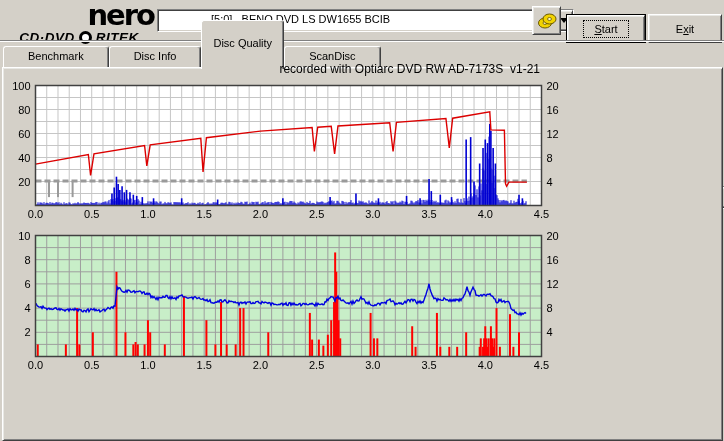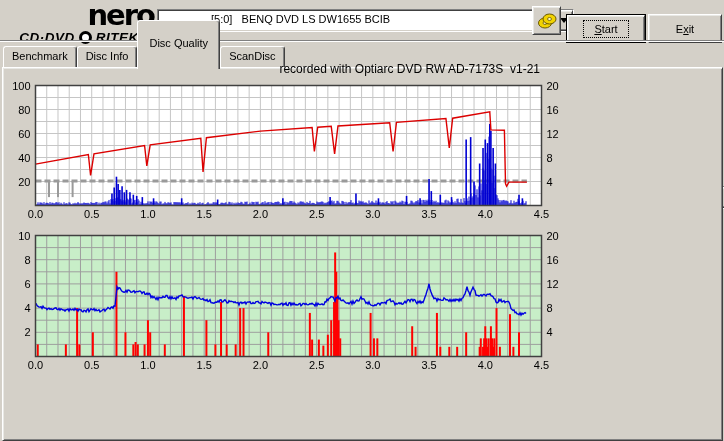--- a/index.html
+++ b/index.html
@@ -28,21 +28,21 @@
   .combo{display:flex;align-items:stretch;padding-left:48px;}
   .combo .txt{flex:1;line-height:18px;padding-left:5px;overflow:hidden;}
   .combo .arrowbtn{width:17px;display:flex;align-items:center;justify-content:center;}
   .tri-down{width:0;height:0;border:4px solid transparent;border-top:5px solid #000;margin-top:4px;}
   .btn{display:flex;align-items:center;justify-content:center;font-size:11px;cursor:default;}
   .btn u{text-decoration:underline;}
   .default-outer{border:1px solid #000;background:#d4d0c8;padding:0;}
   .focusrect{border:1px dotted #000;padding:2px 10px;}
   
   #tabstrip{left:3px;top:46px;height:22px;display:flex;align-items:flex-end;z-index:5;}
-  .tab{height:20px;line-height:19px;padding:0 8px;background:#d4d0c8;margin-bottom:1px;
+  .tab{height:20px;line-height:19px;padding:0 24px;background:#d4d0c8;margin-bottom:1px;
        border:1px solid;border-color:#ffffff #404040 #404040 #ffffff;border-bottom:none;
        border-radius:3px 3px 0 0;box-shadow:inset -1px 0 0 #808080;white-space:nowrap;}
   .tab.active{height:24px;line-height:21px;margin-bottom:-1px;padding:12px 11px;z-index:6;position:relative;
               box-shadow:inset -1px 0 0 #808080;}
   #panel{left:2px;top:67px;width:719px;height:372px;z-index:1;}
   #chart-title{left:200px;top:62px;width:340px;text-align:right;z-index:6;font-size:12px;}
   .chart{z-index:2;}
   svg text{font-family:"Liberation Sans",sans-serif;}
   
   .srow{display:flex;justify-content:space-between;padding:1px 6px 0 6px;font-size:11px;line-height:13.5px;}

